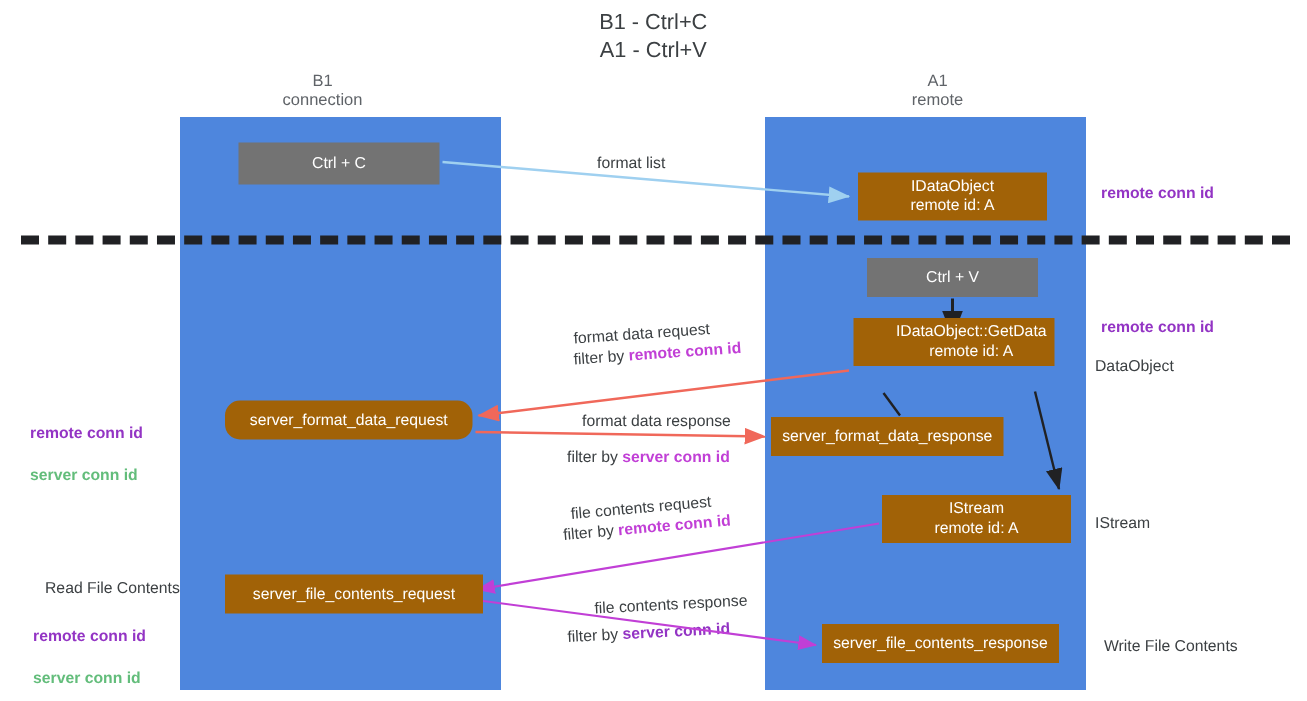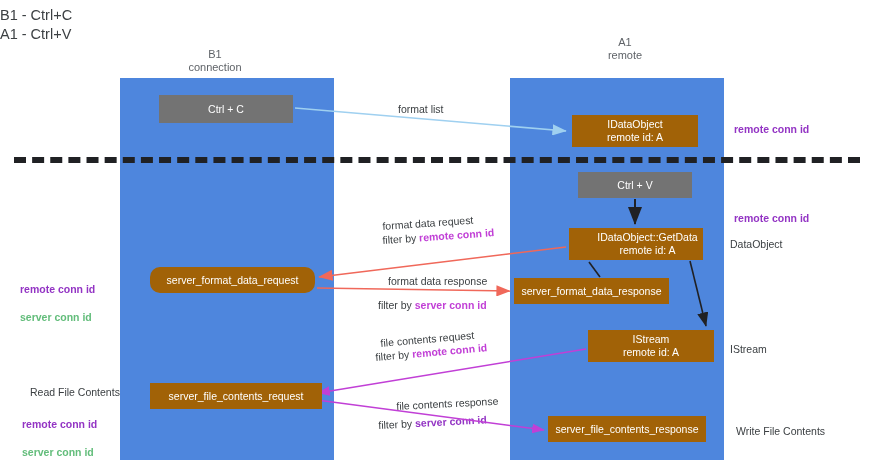--- a/index.html
+++ b/index.html
@@ -11,32 +11,33 @@
     overflow:hidden;
     position:relative;
   }
   #stage{position:absolute;left:0;top:0;width:871px;height:467px;}
 
   .abs{position:absolute;}
 
   
   .title{
     left:0;top:6px;width:871px;
+    text-align:center;
     font-size:14.5px;line-height:19px;
     color:#3c4043;
     white-space:pre-line;
   }
 
   
   .colhead{
     text-align:center;font-size:11px;line-height:13px;
     color:#5f6368;white-space:pre-line;
   }
   #head-b1{left:155px;top:48px;width:120px;}
-  #head-a1{left:565px;top:36px;width:120px;}
+  #head-a1{left:565px;top:48px;width:120px;}
 
   
   .lane{background:#4e86dd;}
   #lane-b1{left:120px;top:78px;width:214px;height:382px;}
   #lane-a1{left:510px;top:78px;width:214px;height:382px;}
 
   
   .node{
     box-sizing:border-box;
     display:flex;align-items:center;justify-content:center;
@@ -45,21 +46,21 @@
     font-size:10.5px;line-height:13px;
     white-space:pre-line;
     z-index:6;
   }
   .node.green{background:#737373;}
   .node.orange{background:#a16207;}
 
   #n-ctrlc{left:159px;top:95px;width:134px;height:28px;}
   #n-idataobject{left:572px;top:115px;width:126px;height:32px;}
   #n-ctrlv{left:578px;top:172px;width:114px;height:26px;}
-  #n-getdata{left:569px;top:228px;width:134px;height:32px;padding-left:23px;}
+  #n-getdata{left:569px;top:212px;width:134px;height:32px;padding-left:23px;}
   #n-sfdreq{left:150px;top:267px;width:165px;height:26px;border-radius:10px;}
   #n-sfdresp{left:514px;top:278px;width:155px;height:26px;}
   #n-istream{left:588px;top:330px;width:126px;height:32px;}
   #n-sfcreq{left:150px;top:383px;width:172px;height:26px;}
   #n-sfcresp{left:548px;top:416px;width:158px;height:26px;}
 
   
   #divider{
     left:14px;top:157px;width:846px;height:0;
     border-top:6px dashed #202124;

